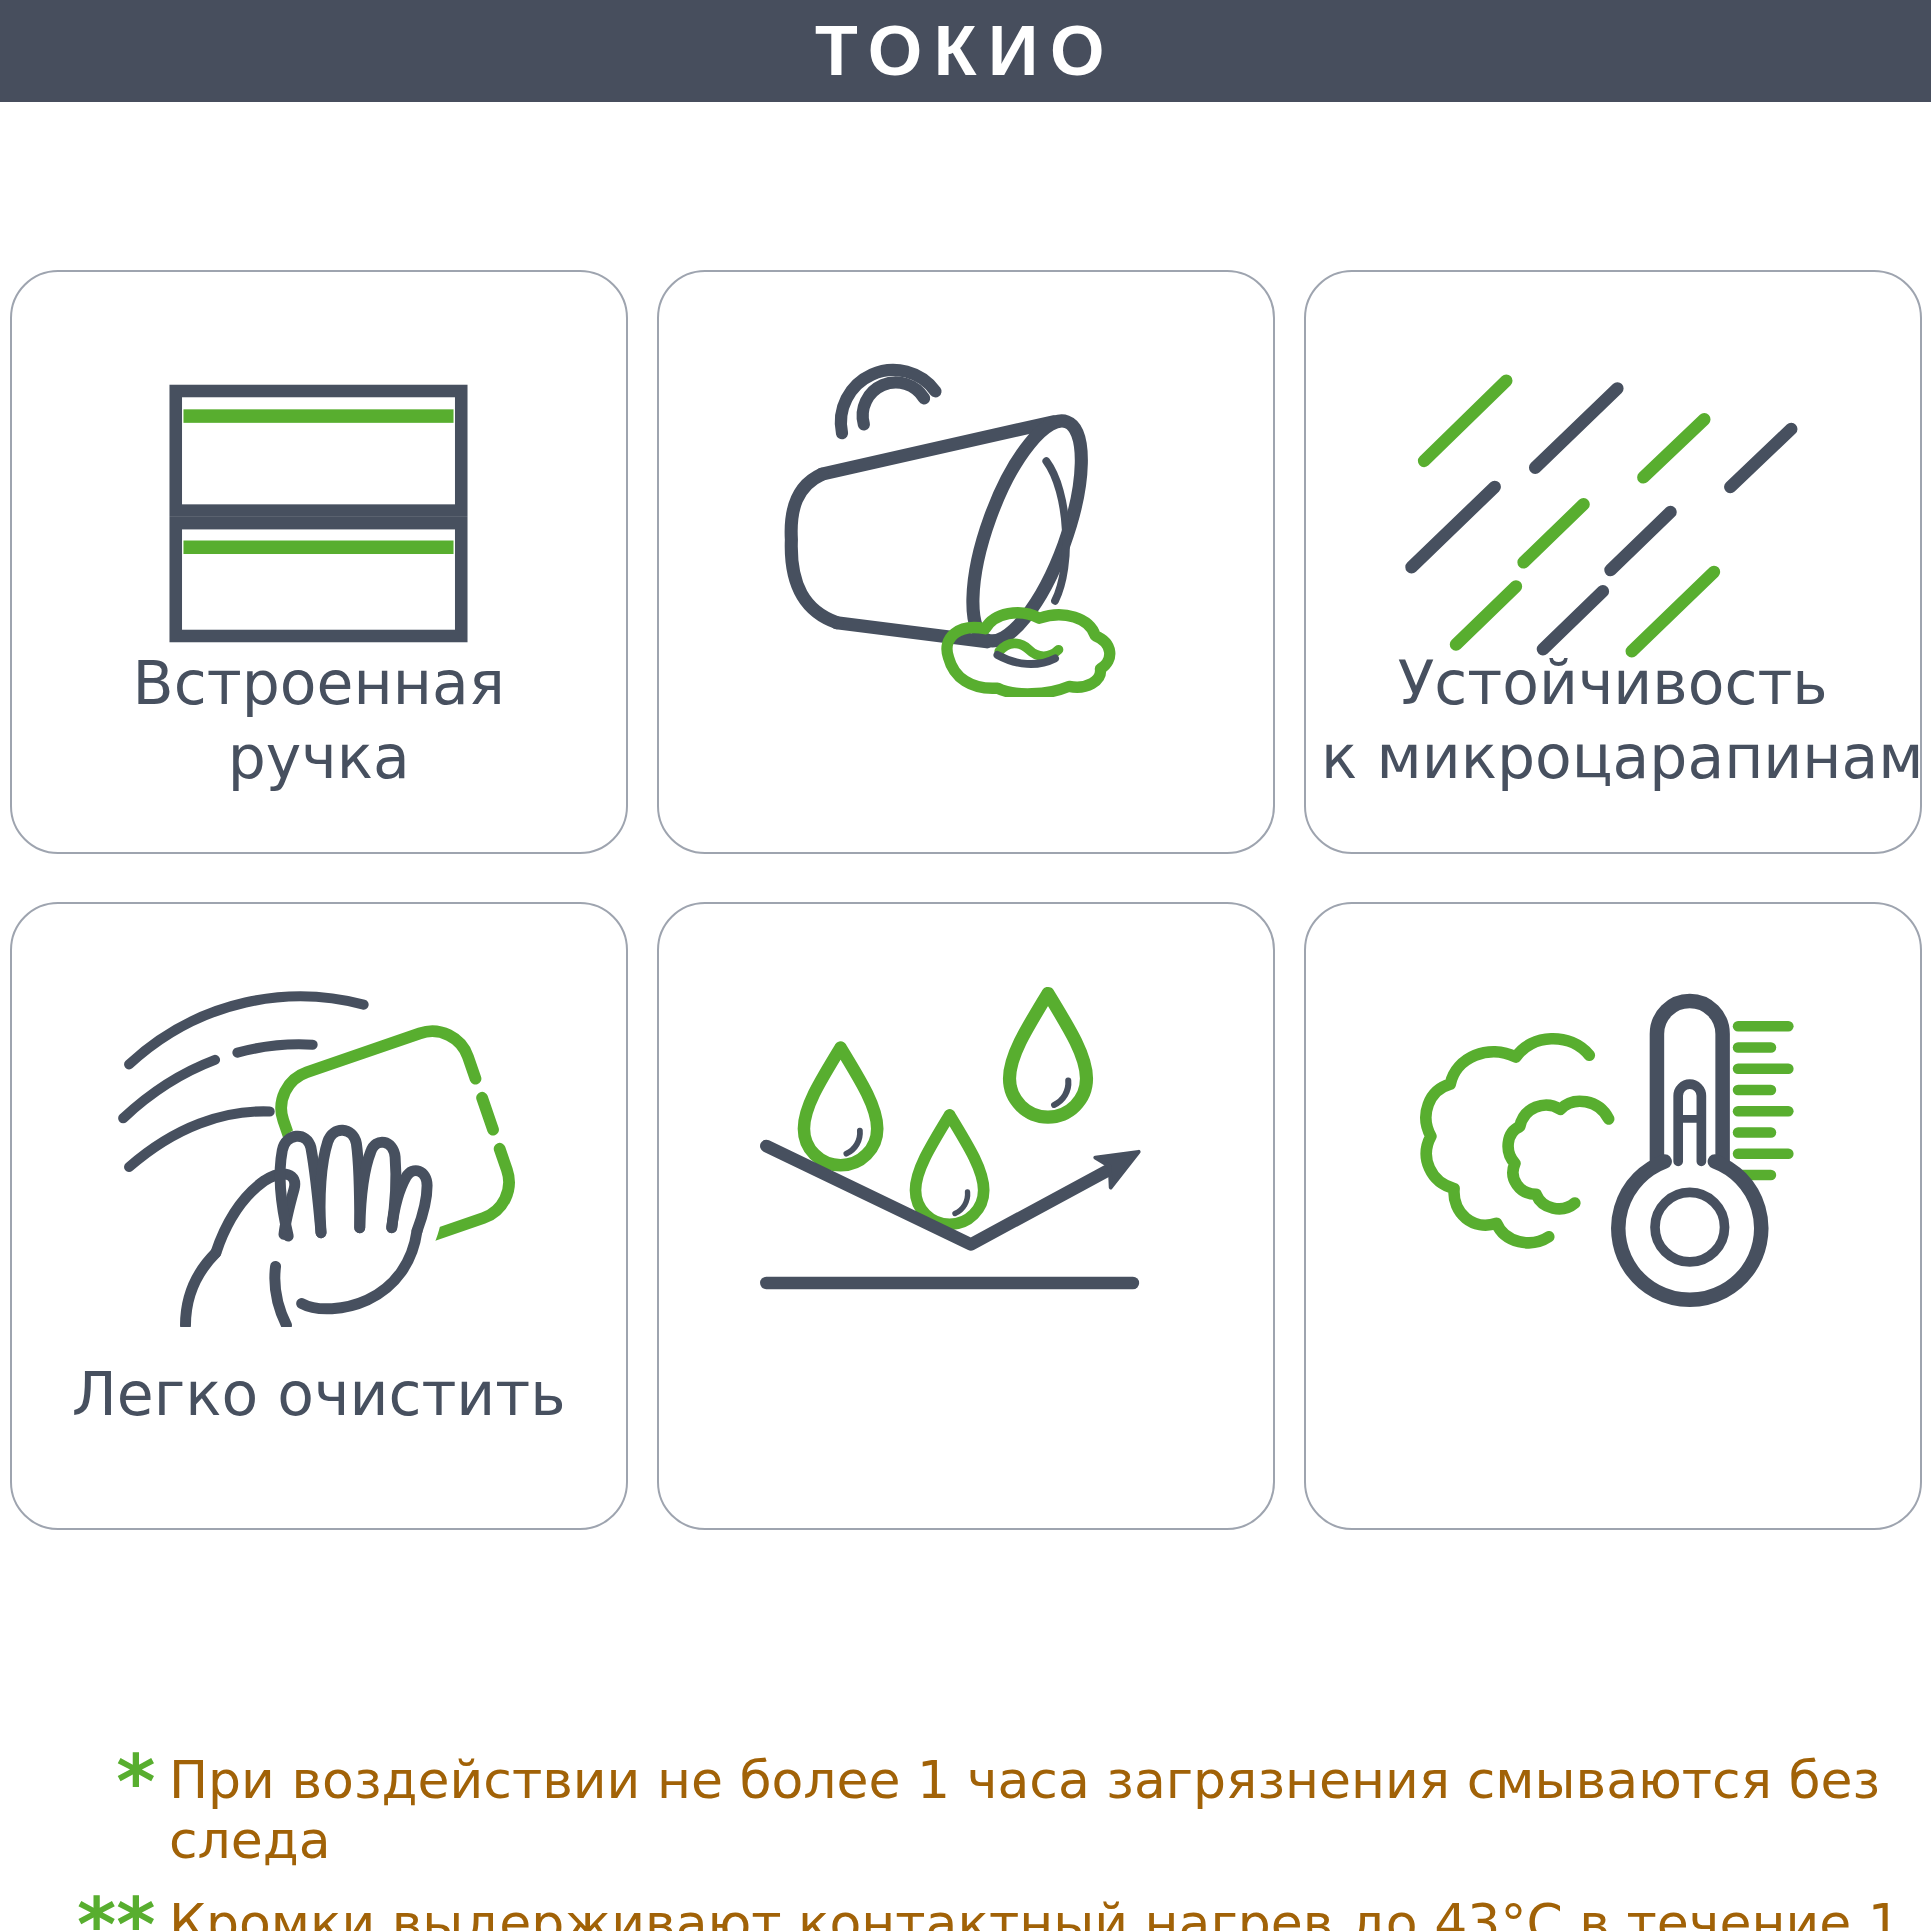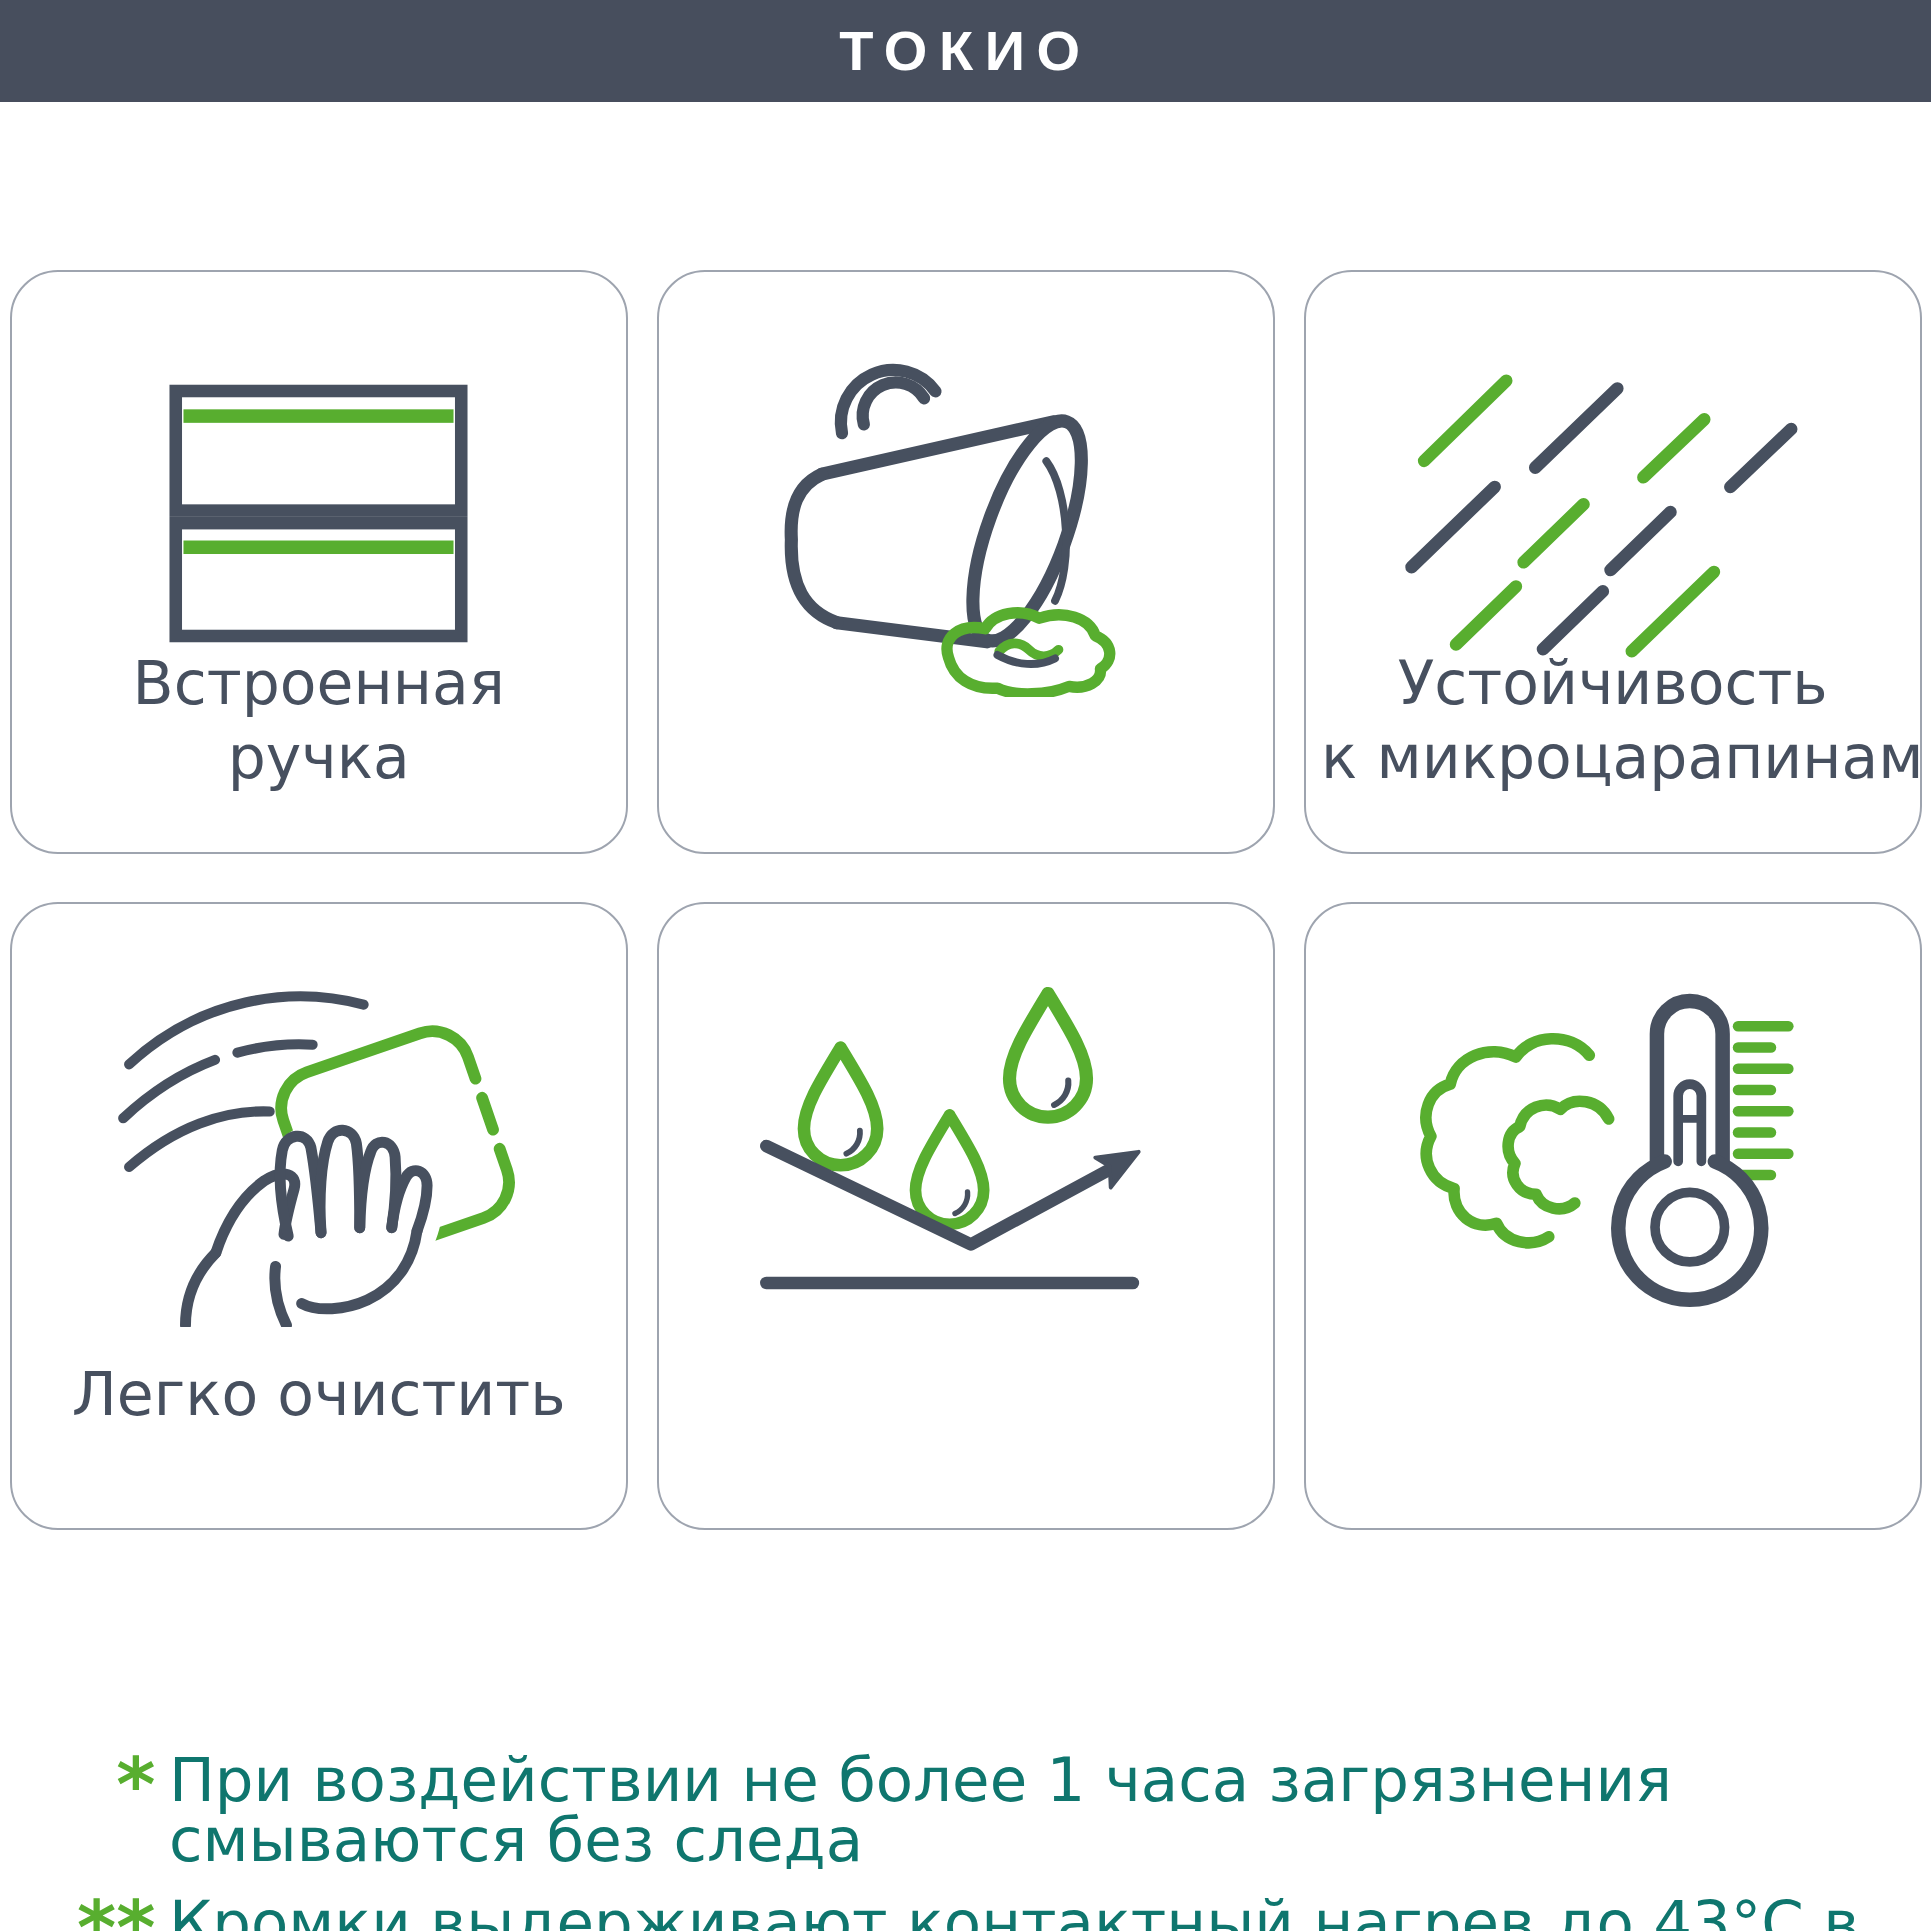--- a/index.html
+++ b/index.html
@@ -1,40 +1,40 @@
 <!DOCTYPE html>
 <html><head>
 <meta charset="utf-8">
 <style>
   html,body{margin:0;padding:0;background:#fff;}
   .page{width:1931px;height:1931px;position:relative;background:#ffffff;overflow:hidden;
         font-family:"DejaVu Sans","Liberation Sans",sans-serif;color:#47505F;}
   
   .header{height:102px;background:#474E5D;display:flex;align-items:center;justify-content:center;}
   .header .title{color:#ffffff;font-family:"Liberation Sans",sans-serif;font-weight:700;
-                 font-size:56px;letter-spacing:11.6px;line-height:102px;}
+                 font-size:70px;letter-spacing:11.6px;line-height:102px;}
   
   .grid{display:grid;grid-template-columns:618px 618px 618px;grid-template-rows:584px 628px;
         column-gap:29px;row-gap:48px;padding:168px 9.7px 0 9.7px;}
   .card{position:relative;background:#fff;border:2.9px solid #9EA4AF;border-radius:48px;box-sizing:border-box;}
   .icon-wrap{position:absolute;top:58px;left:0;right:0;height:367px;
              display:flex;align-items:center;justify-content:center;}
   .label{position:absolute;left:15.4px;right:15.4px;bottom:58px;text-align:center;
          font-size:60px;line-height:74px;font-weight:500;color:#47505F;white-space:nowrap;}
   .row2 .label{bottom:97px;}
   .label span.line{display:block;}
   .note{color:#58AE2F;font-weight:700;font-size:70px;line-height:0;
         position:relative;top:-11.6px;margin-left:5.8px;}
   
   .footnotes{margin-top:220px;padding-left:39px;}
   .footnote{display:flex;align-items:baseline;margin-bottom:23px;}
   .fn-marker{display:inline-block;width:130px;padding-right:13.5px;box-sizing:border-box;
              text-align:right;color:#58AE2F;font-weight:700;font-size:75px;line-height:0;
              position:relative;top:9.7px;flex:0 0 auto;}
-  .fn-text{font-size:61px;line-height:60px;font-weight:500;color:#0f766e;}
+  .fn-text{font-size:52px;line-height:60px;font-weight:500;color:#a16207;}
   svg{display:block;}
 </style>
 </head>
 <body>
 
 <div class="page">
 
   <div class="header">
     <div class="title">ТОКИО</div>
   </div>

